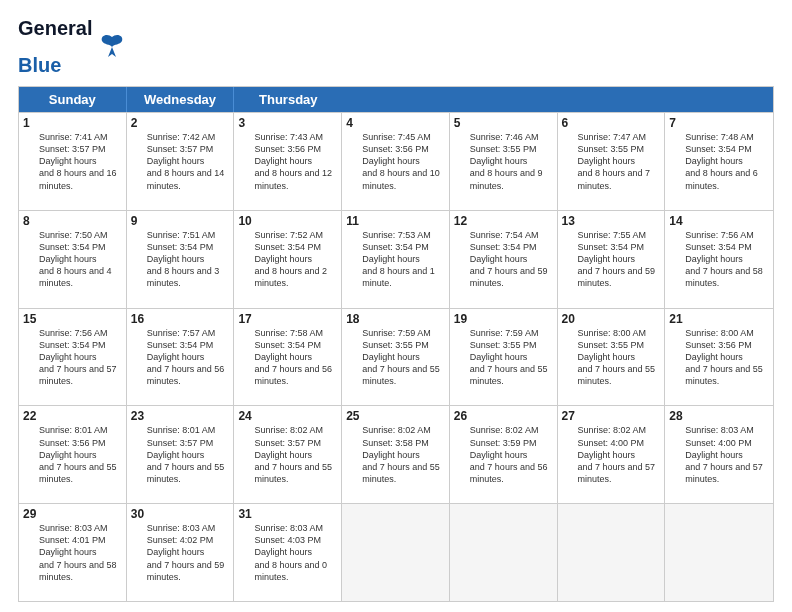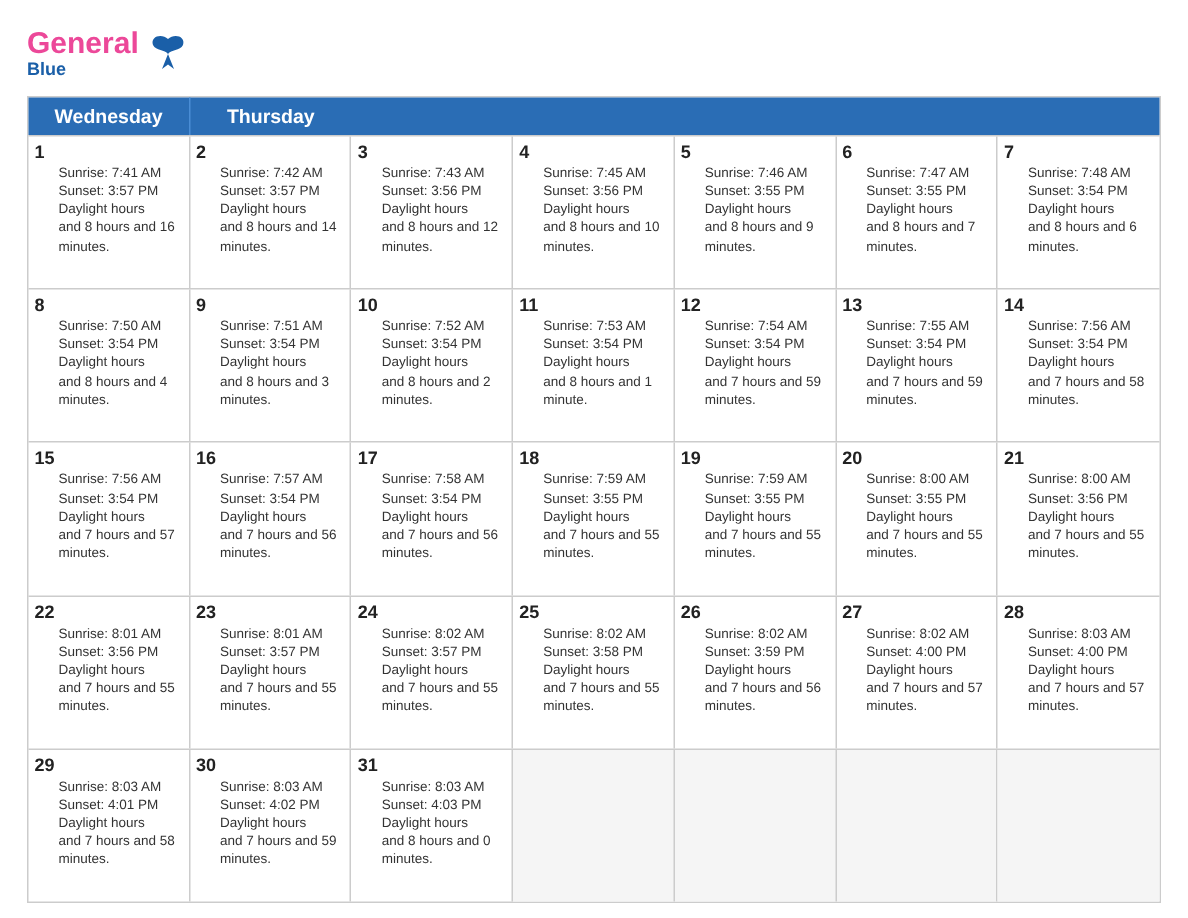--- a/index.html
+++ b/index.html
@@ -111,38 +111,39 @@
   </style>
 </head>
 <body>
 
 <div class="page">
   <div class="header">
     <div class="logo">
       <div class="logo-row">
         <div>
           <div style="font-size:20px;font-weight:bold;color:#333;line-height:1.05;">
-            <span style="color:#ec4899;">General</span>
-          </div>
-          <div style="font-size:12px;font-weight:bold;color:#1a5fa8;line-height:1.05;">Blue</div>
+            <span style="color:#0f172a;">General</span>
+          </div>
+          <div style="font-size:20px;font-weight:bold;color:#1a5fa8;line-height:1.05;margin-top:16px;">Blue</div>
         </div>
         <svg width="36" height="36" viewBox="0 0 36 36">
           <path d="M18 8 C22 4, 30 6, 28 12 C26 16, 20 15, 18 18 C16 15, 10 16, 8 12 C6 6, 14 4, 18 8Z" fill="#1a5fa8"></path>
           <path d="M18 18 L22 28 L18 25 L14 28 Z" fill="#1a5fa8"></path>
         </svg>
       </div>
     </div>
     <div class="title-block">
       <h1></h1>
       <h2></h2>
     </div>
   </div>
 
   <div class="calendar">
     <div class="cal-header">
+    <div class="cal-header-cell">Sunday</div>
         <div class="cal-header-cell">Wednesday</div>
         <div class="cal-header-cell">Thursday</div>
       </div>
     <div class="cal-body">
     <div class="cal-row">
           <div class="cal-cell">
             <span class="day-num">1</span>
             <div class="cell-text">Sunrise: 7:41 AM<br>Sunset: 3:57 PM<br>Daylight hours<br>and 8 hours and 16 minutes.</div>
           </div>
           <div class="cal-cell">

